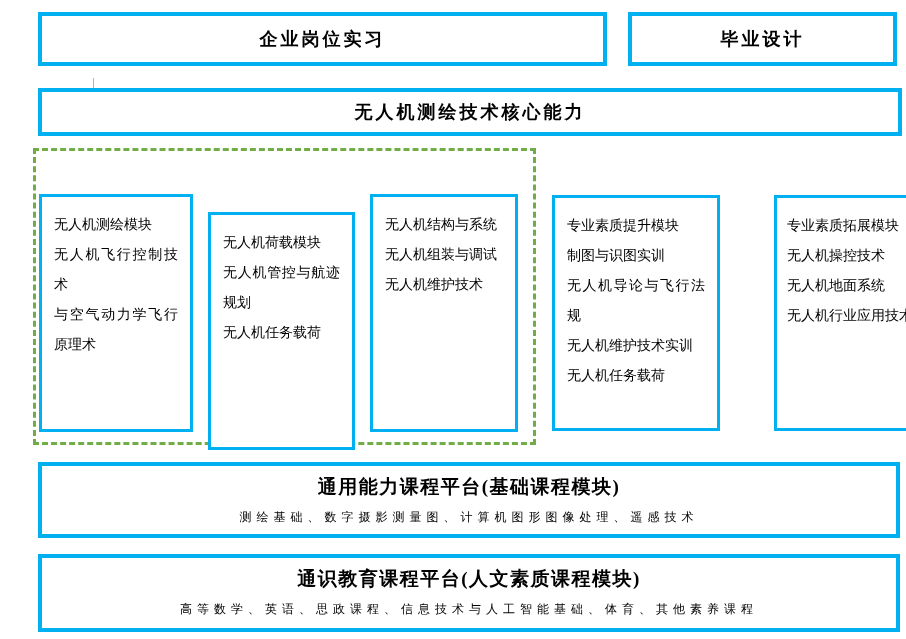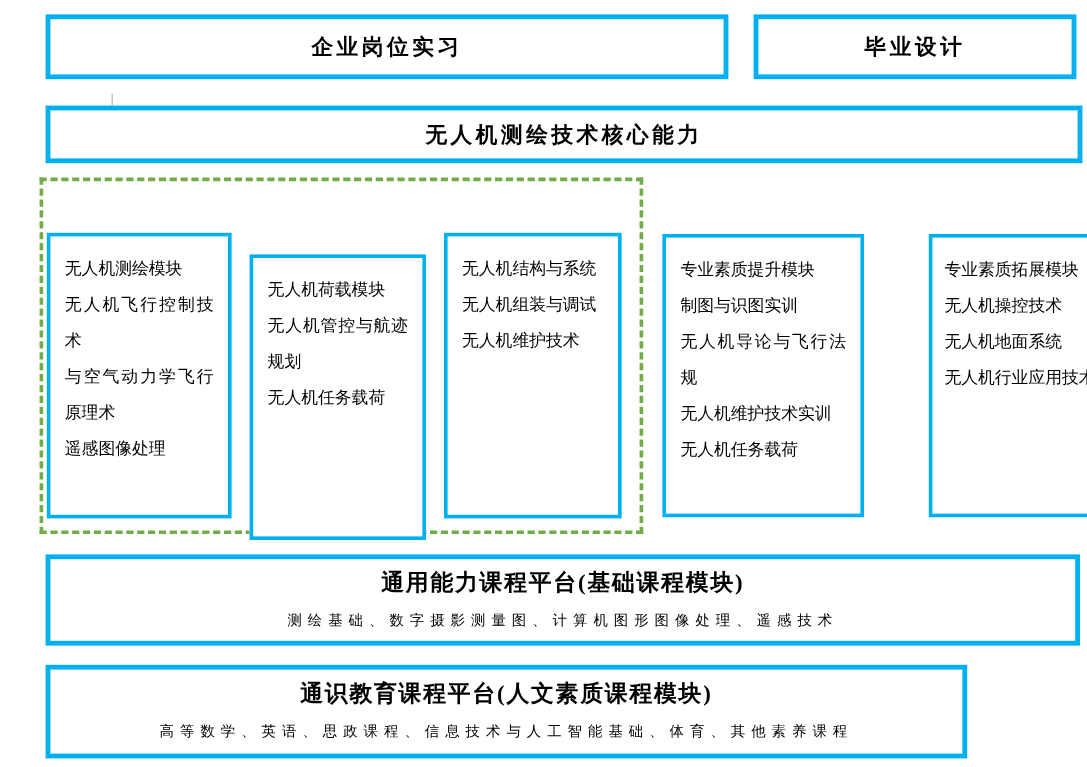--- a/index.html
+++ b/index.html
@@ -59,21 +59,21 @@
   .m2 { left: 208px; top: 212px; width: 147px; height: 238px; }
   .m3 { left: 370px; top: 194px; width: 148px; height: 238px; }
   .m4 { left: 552px; top: 195px; width: 168px; height: 236px; }
   .m5 { left: 740px; top: 195px; width: 156px; height: 236px; padding-left: 10px; padding-right: 10px; margin-left: 34px; }
   
   .platform {
     text-align: center;
     padding-top: 5px;
   }
   .p1 { left: 38px; top: 462px; width: 862px; height: 76px; }
-  .p2 { left: 38px; top: 554px; width: 768px; height: 78px; }
+  .p2 { left: 38px; top: 554px; width: 862px; height: 78px; }
   .ptitle {
     font-weight: bold;
     font-size: 19px;
     letter-spacing: 1.5px;
     line-height: 26px;
     margin-top: 3px;
     white-space: nowrap;
   }
   .pcourses {
     font-size: 12px;
@@ -112,21 +112,20 @@
   <div class="box label-box box-core">
     <span class="big-label">无人机测绘技术核心能力</span>
   </div>
 
   <div class="dashed-area"></div>
 
   <div class="box module m1">
     <p class="mtitle">无人机测绘模块</p>
     <p class="mitem">无人机飞行控制技术</p>
     <p class="mitem">与空气动力学飞行原理术</p>
-    <p class="mitem">遥感图像处理</p>
   </div>
 
   <div class="box module m2">
     <p class="mtitle">无人机荷载模块</p>
     <p class="mitem">无人机管控与航迹规划</p>
     <p class="mitem">无人机任务载荷</p>
   </div>
 
   <div class="box module m3">
     <p class="mitem">无人机结构与系统</p>

